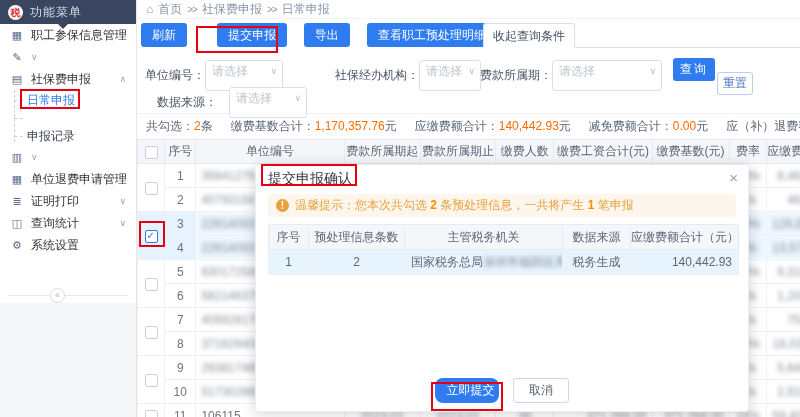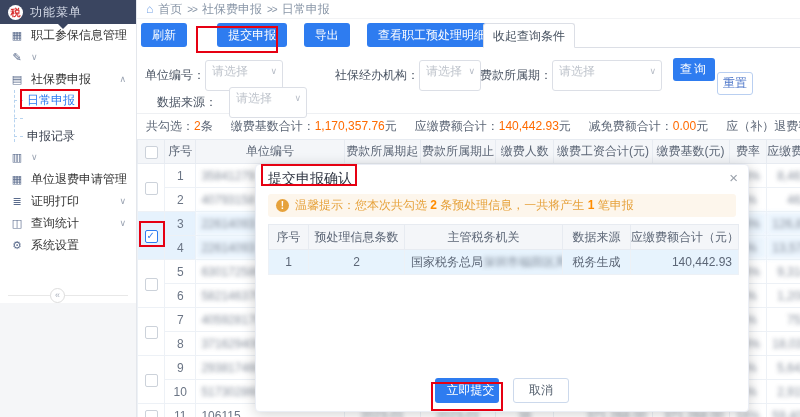--- a/index.html
+++ b/index.html
@@ -72,21 +72,21 @@
   .m-title { font-size:14px; color:#2f3542; }
   .m-close { position:absolute; right:10px; top:4px; color:#9aa1ab; font-size:15px; cursor:pointer; }
   .m-warn { margin:2px 12px 0; height:23px; background:#fdf6ec; border-radius:3px; display:flex; align-items:center; gap:6px; padding:0 8px; color:#e6a23c; white-space:nowrap; overflow:hidden; }
   .m-warn .wic { width:13px; height:13px; border-radius:50%; background:#e6a23c; color:#fff; font-size:10px; font-weight:bold; text-align:center; line-height:13px; flex:0 0 13px; }
   .m-warn b { font-weight:bold; color:#ff8c00; }
   table.mgrid { border-collapse:collapse; table-layout:fixed; width:470px; margin:7px 12px 0; }
   .mgrid th { background:#f4f6f9; color:#5c6676; font-weight:normal; height:25px; border:1px solid #e7ebf1; font-size:12px; white-space:nowrap; overflow:hidden; }
   .mgrid td { height:25px; border:1px solid #edf1f6; background:#e7f3fd; color:#5c6676; font-size:12px; padding:0 6px; white-space:nowrap; overflow:hidden; text-align:center; }
   .mgrid td.r { text-align:right; }
   .m-foot { position:absolute; left:0; right:0; bottom:8px; display:flex; justify-content:center; gap:14px; }
-  .m-btn-primary { width:64px; height:25px; background:#2e7cf0; color:#fff; border:none; border-radius:3px; font-size:12px; cursor:pointer;padding-left:7px; }
+  .m-btn-primary { width:64px; height:25px; background:#2e7cf0; color:#fff; border:none; border-radius:8px; font-size:12px; cursor:pointer;padding-left:7px; }
   .m-btn-plain { width:56px; height:25px; background:#fff; color:#55606e; border:1px solid #ccd9ec; border-radius:3px; font-size:12px; cursor:pointer; }
 
   
   .anno { position:absolute; border:2px solid #e60012; z-index:20; pointer-events:none; }
 </style>
 </head>
 <body>
 
 <div class="app">
 

